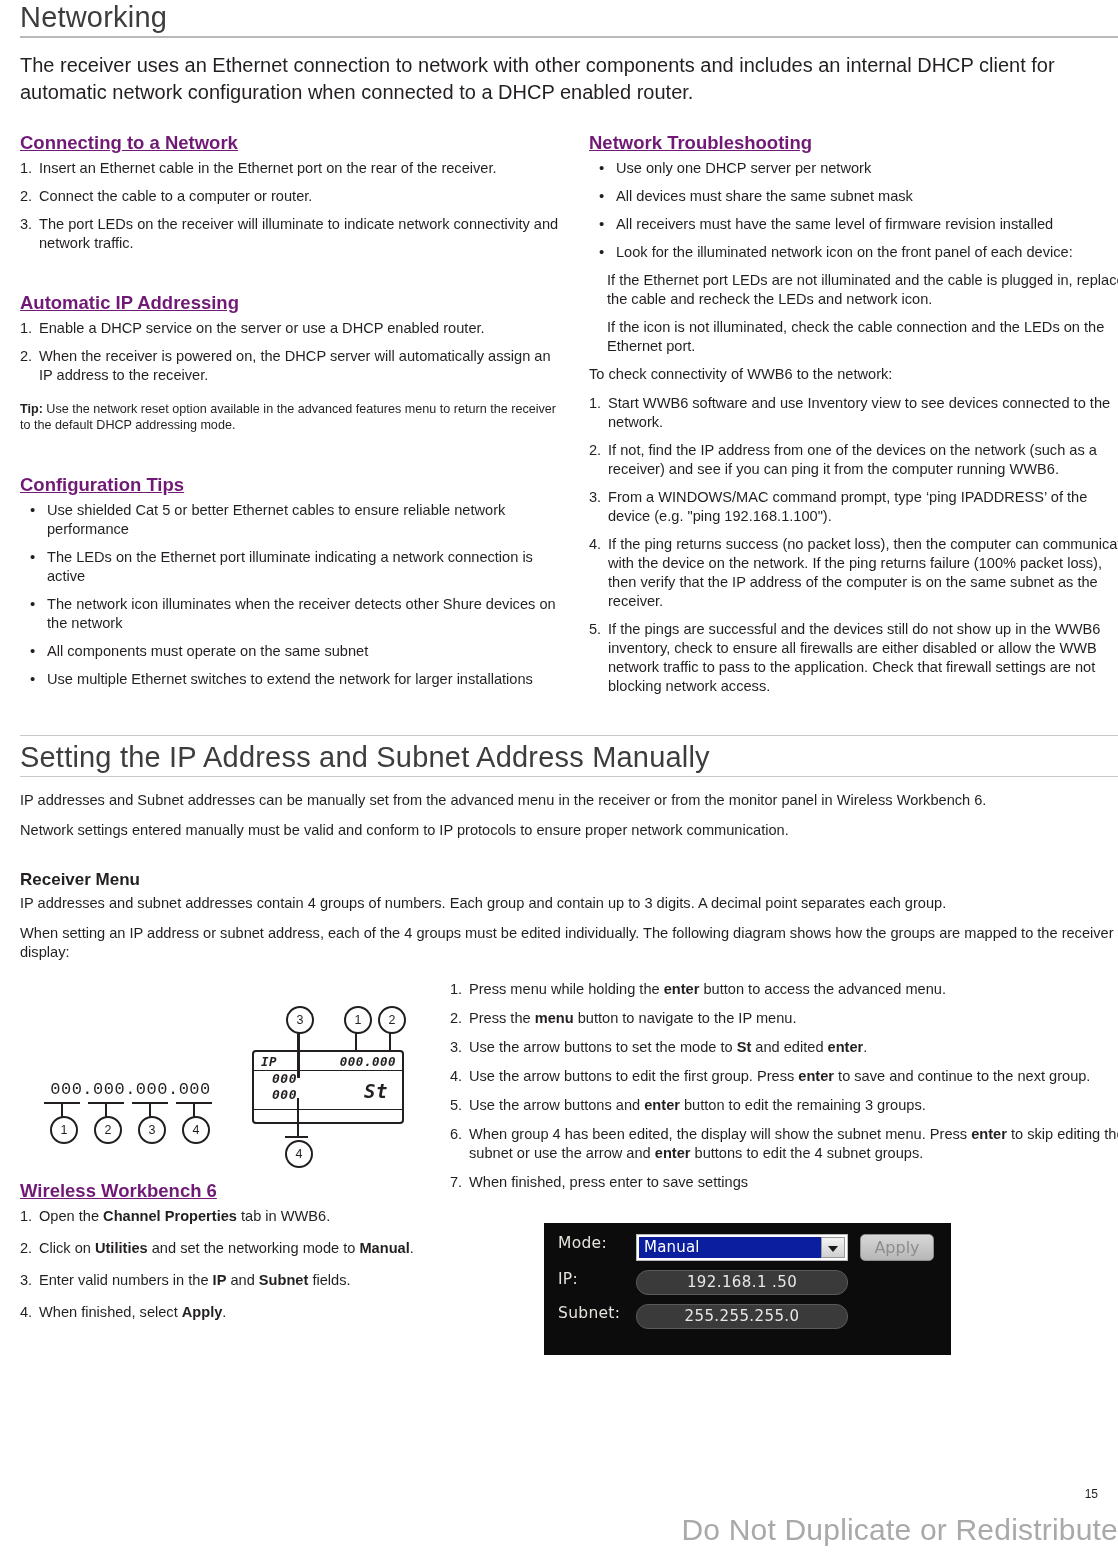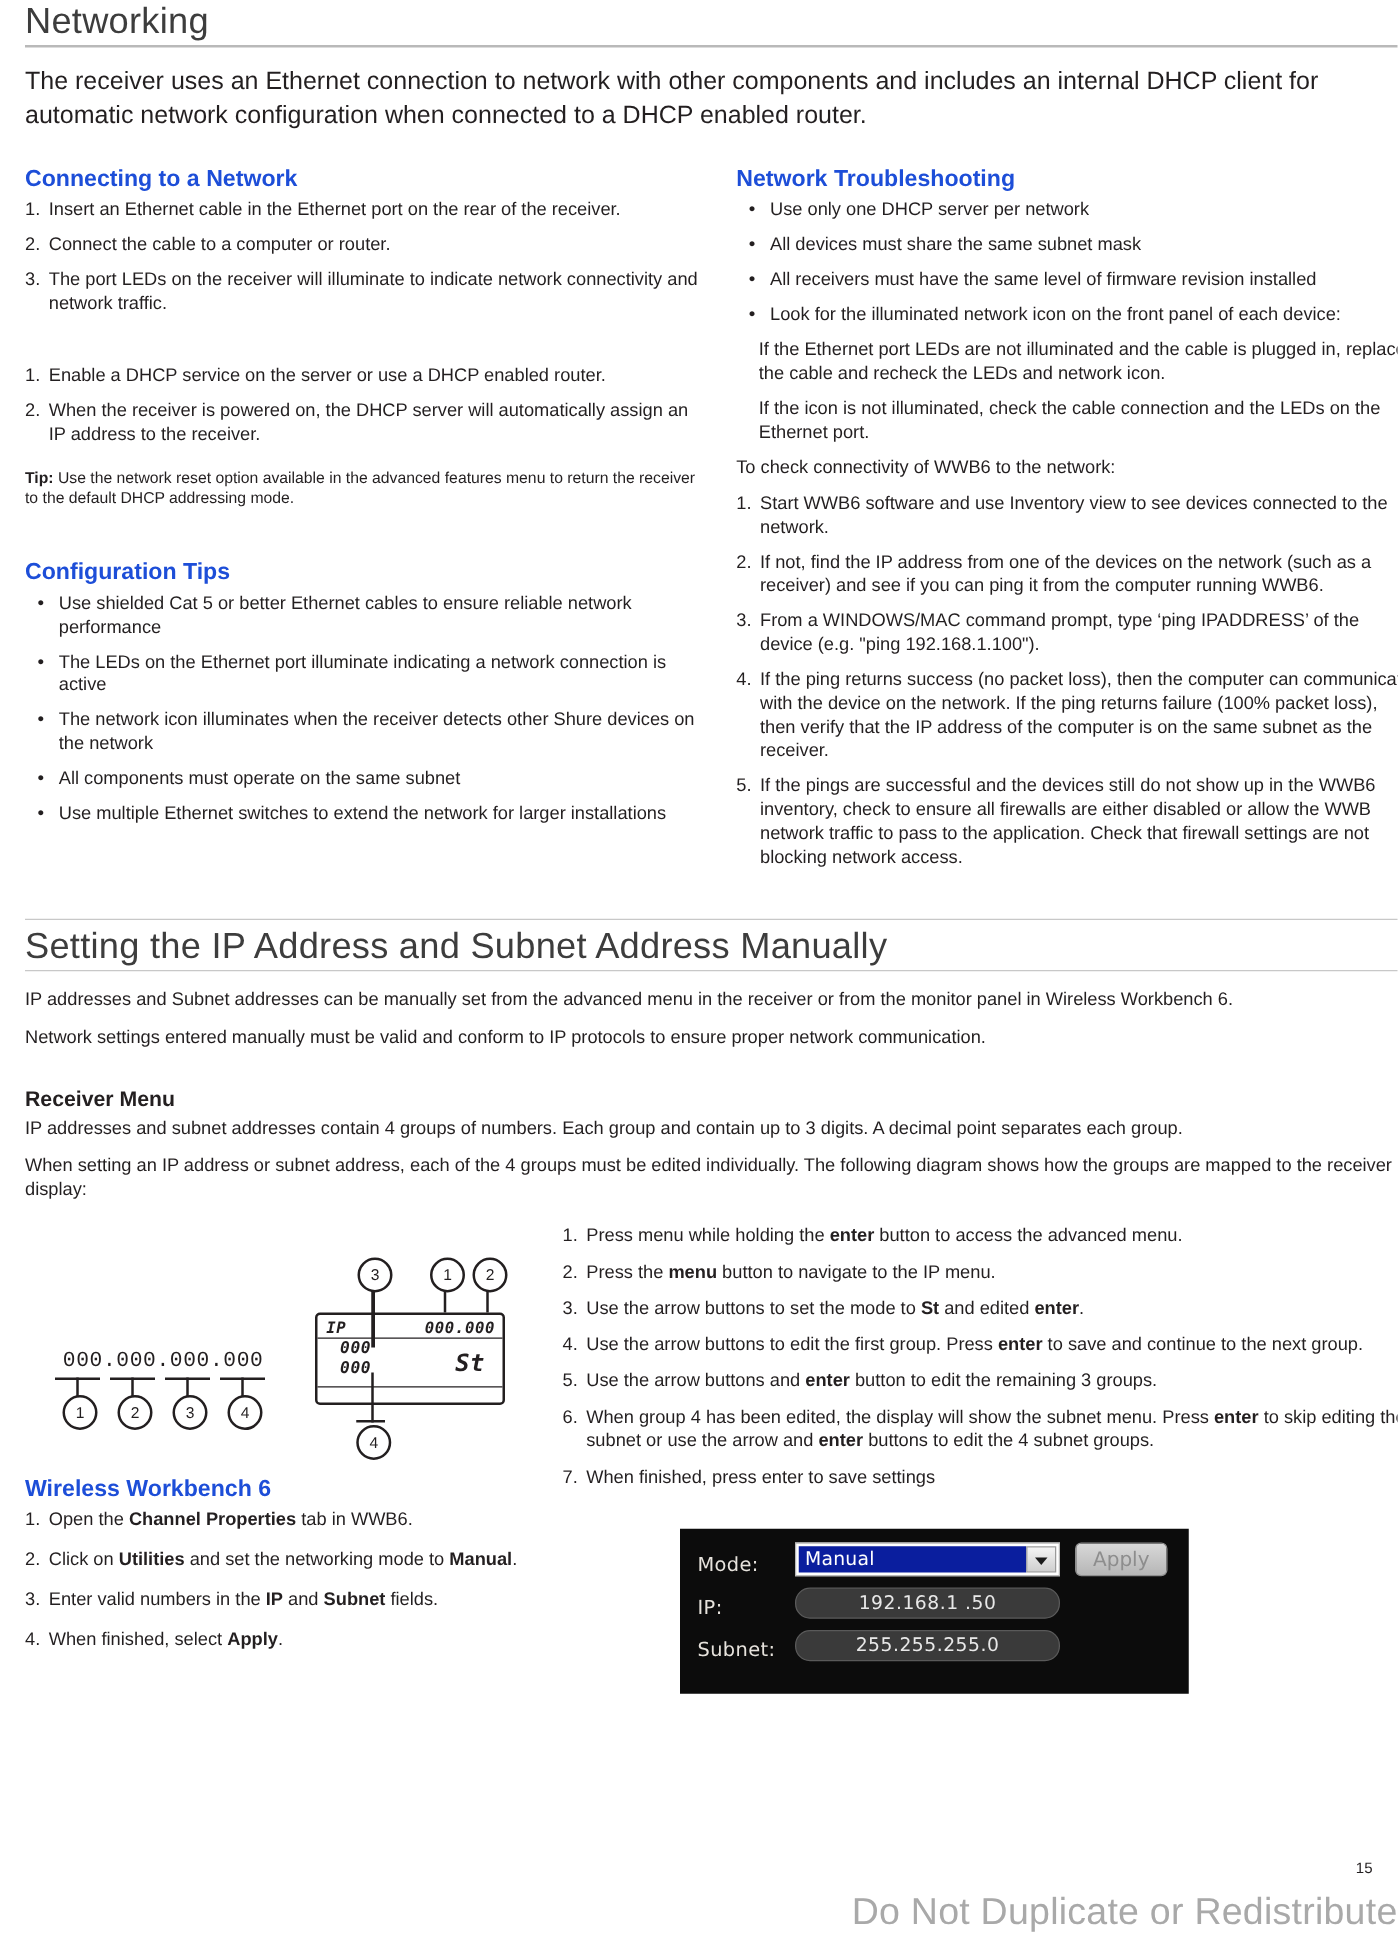--- a/index.html
+++ b/index.html
@@ -47,21 +47,22 @@
   .rule-thin {
     border-bottom: 1px solid #c8c8c8;
     height: 0;
     margin: 0;
   }
   h2.sub {
     font-size: 18.5px;
     font-weight: bold;
     margin: 0 0 6px 0;
     line-height: 1.15;
-    color: #1d4ed8;
+    color: #701a75;
+    text-decoration: underline;
   }
   h3.sub-s {
     font-size: 17px;
     font-weight: bold;
     margin: 0 0 5px 0;
     line-height: 1.15;
   }
 
   
   p.body {
@@ -283,21 +284,21 @@
     top: 43px;
     width: 407px;
     height: 132px;
     background: #0c0c0c;
     box-sizing: border-box;
     padding: 11px 14px 8px 14px;
     font-family: "DejaVu Sans", sans-serif;
   }
   .shot-row {
     display: flex;
-    align-items: flex-end;
+    align-items: flex-start;
     margin-bottom: 9px;
   }
   .shot-label {
     width: 78px;
     flex: 0 0 78px;
     color: #e7e3dd;
     font-size: 15.5px;
     letter-spacing: 0.3px;
   }
   .combo {
@@ -405,20 +406,21 @@
 
       <h2 class="sub">Connecting to a Network</h2>
       <ol class="num">
         <li><span class="mk">1.</span><span>Insert an Ethernet cable in the Ethernet port on the rear of the receiver.</span></li>
         <li><span class="mk">2.</span><span>Connect the cable to a computer or router.</span></li>
         <li><span class="mk">3.</span><span>The port LEDs on the receiver will illuminate to indicate network connectivity and network traffic.</span></li>
       </ol>
 
       <div class="gap-lg"></div>
 
+      <h2 class="sub">Automatic IP Addressing</h2>
       <ol class="num">
         <li><span class="mk">1.</span><span>Enable a DHCP service on the server or use a DHCP enabled router.</span></li>
         <li><span class="mk">2.</span><span>When the receiver is powered on, the DHCP server will automatically assign an IP address to the receiver.</span></li>
       </ol>
 
       <p class="tip"><b>Tip:</b> <span>Use the network reset option available in the advanced features menu to return the receiver to the default DHCP addressing mode.</span></p>
 
       <div class="gap-lg"></div>
       <div class="gap-sm"></div>
 

